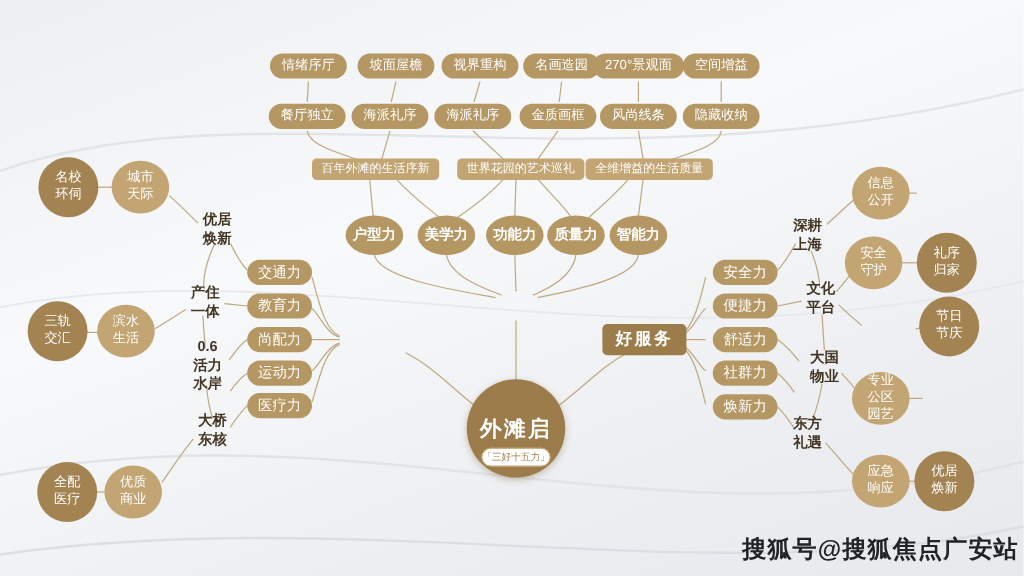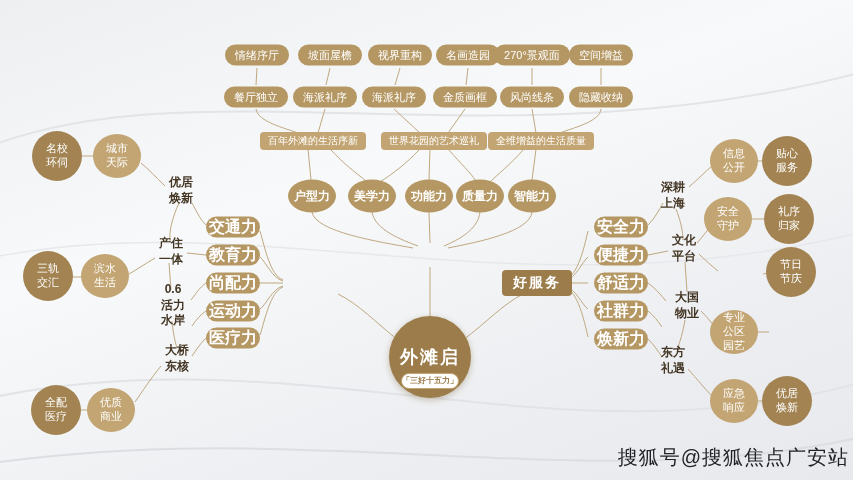--- a/index.html
+++ b/index.html
@@ -30,40 +30,40 @@
     background:#9c7c4a;color:#fff;font-size:14px;font-weight:700;
     padding:4px 11px;border-radius:4px;letter-spacing:2px;white-space:nowrap;
   }
   .center{
     width:82px;height:82px;border-radius:50%;
     background:#9c7c4a;color:#fff;font-size:18px;font-weight:700;letter-spacing:2px;
     box-shadow:0 2px 6px rgba(120,95,50,.35);
   }
   .subpill{
     background:#ffffff;border:1px solid #c2a572;color:#9c7c4a;
-    font-size:8px;line-height:1;padding:3px 0;border-radius:9px;white-space:nowrap;z-index:3;font-weight:bold;
+    font-size:8px;line-height:1;padding:3px 0;border-radius:9px;white-space:nowrap;z-index:3;
   }
   .power{
     width:54px;height:21px;border-radius:11px;
-    background:#b59763;color:#fff;font-size:16px;font-weight:700;text-align:center;
+    background:#b59763;color:#fff;font-size:12px;font-weight:400;text-align:center;
   }
   .tnode{
     color:#443624;font-weight:700;font-size:12px;line-height:1.3;
   }
   .soval{
     width:48px;height:44px;border-radius:50%;
     background:#c2a572;color:#fff;font-size:11px;line-height:1.25;
   }
   .scircle{
     width:50px;height:50px;border-radius:50%;
     background:#a28351;color:#fff;font-size:11px;line-height:1.25;
   }
   .watermark{
     position:absolute;right:4px;top:444px;
-    font-size:20px;font-weight:400;color:#222326;letter-spacing:1px;white-space:nowrap;
+    font-size:20px;font-weight:700;color:#222326;letter-spacing:1px;white-space:nowrap;
   }
 </style>
 </head>
 <body>
 
 <div class="stage">
 
   <svg class="layer" width="853" height="480">
     <path d="M-20,150 C200,60 500,170 870,70" stroke="#e2e4e8" stroke-width="2" fill="none"></path>
     <path d="M-20,260 C250,200 520,320 870,230" stroke="#e6e8eb" stroke-width="1.5" fill="none"></path>
@@ -220,22 +220,20 @@
   <div class="node soval" style="left:734px;top:161px">信息
 公开</div>
   <div class="node soval" style="left:728px;top:219px">安全
 守护</div>
   <div class="node soval" style="left:734px;top:332px">专业
 公区
 园艺</div>
   <div class="node soval" style="left:734px;top:401px">应急
 响应</div>
 
-  <div class="node scircle" style="left:787px;top:161px">贴心
-服务</div>
   <div class="node scircle" style="left:789px;top:219px">礼序
 归家</div>
   <div class="node scircle" style="left:791px;top:272px">节日
 节庆</div>
   <div class="node scircle" style="left:787px;top:401px">优居
 焕新</div>
 
   <div class="watermark">搜狐号@搜狐焦点广安站</div>
 
 </div>

